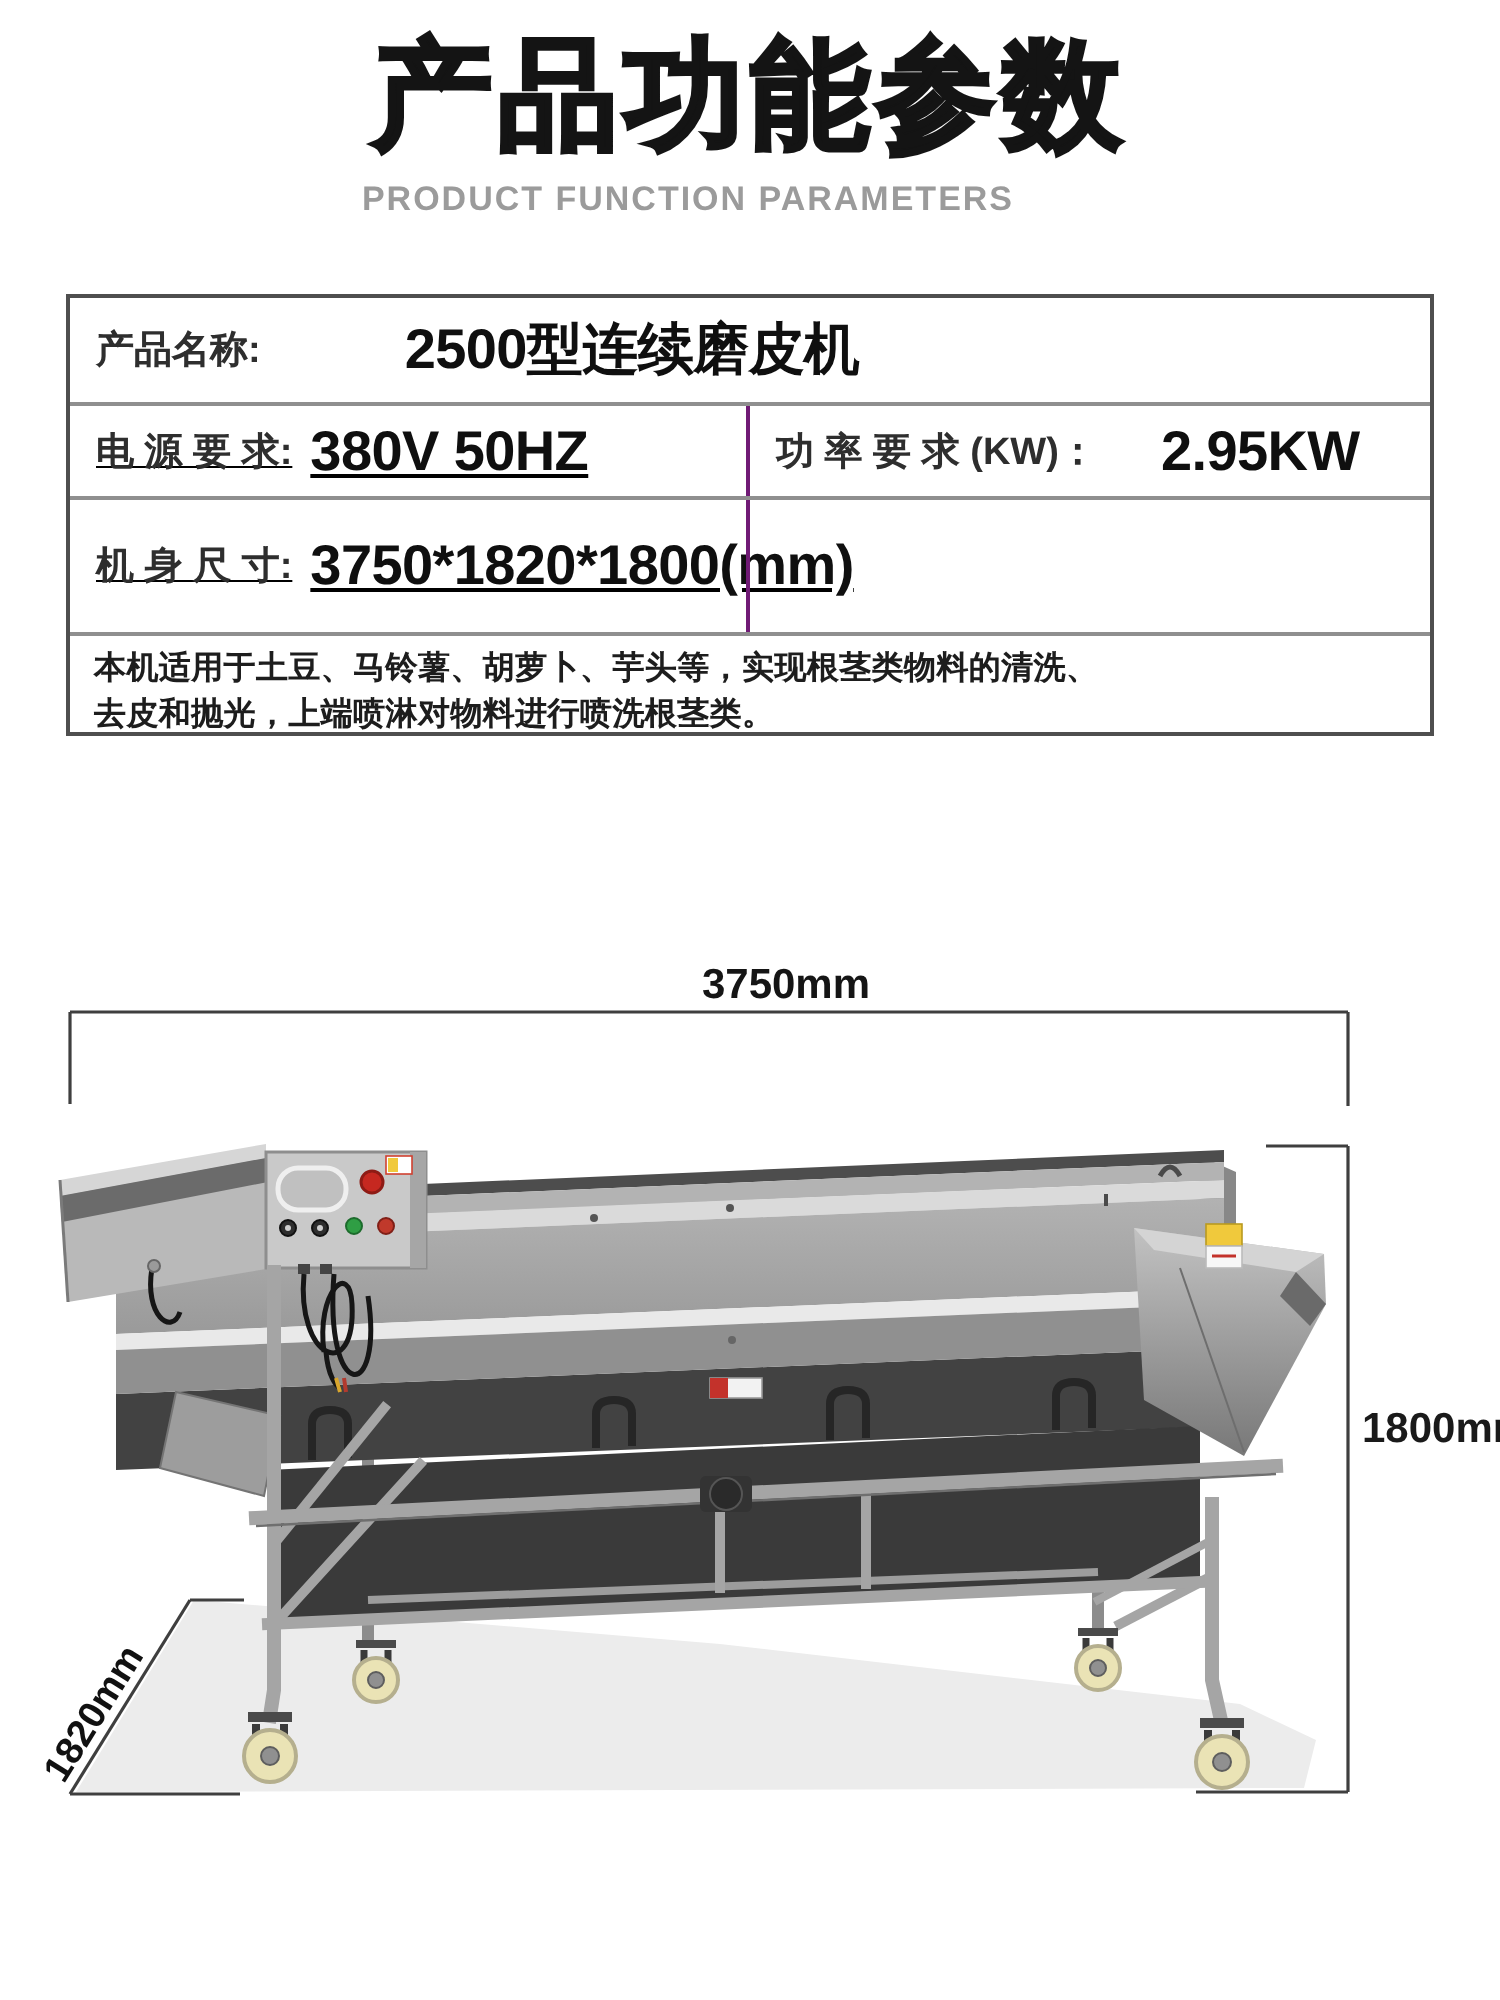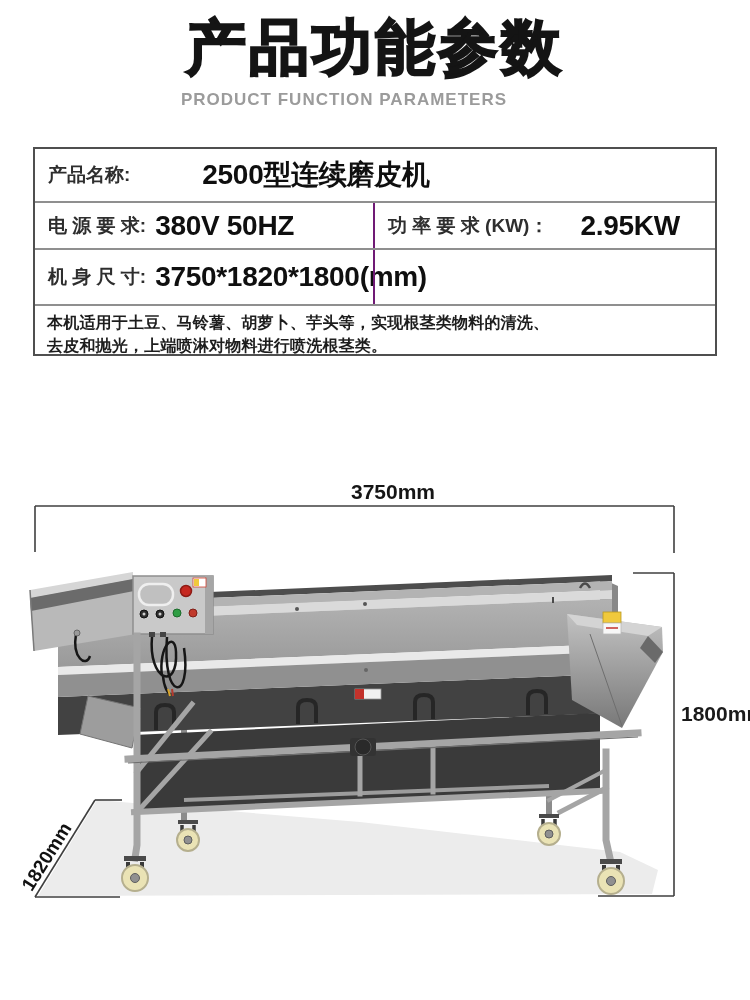--- a/index.html
+++ b/index.html
@@ -16,23 +16,23 @@
   .subtitle{
     position:absolute;top:90px;left:0;width:688px;text-align:center;
     font-size:17px;font-weight:600;color:#9b9b9b;letter-spacing:1px;
   }
   .spec-table{
     position:absolute;left:33px;top:147px;width:684px;
     border:2px solid #4f4f4f;background:#fff;
   }
   .trow{display:flex;align-items:stretch;}
   .trow + .trow{border-top:2px solid #8f8f8f;}
-  .r1{height:52px;} .r2{height:47px;} .r3{height:53px;} .r4{height:56px;} .r5{height:50px;}
+  .r1{height:52px;} .r2{height:47px;} .r3{height:53px;} .r4{height:68px;} .r5{height:50px;}
   .cell{display:flex;align-items:center;padding-left:13px;}
-  .cell-left{width:338px;flex:none;}
+  .cell-left{width:338px;flex:none;text-decoration:underline;}
   .cell-right{flex:1;border-left:2px solid #701a75;gap:23px;}
   .cell-full{flex:1;}
   .lbl{font-weight:700;font-size:19px;color:#2e2e2e;white-space:pre;}
   .val{font-weight:700;font-size:28px;color:#0f0f0f;letter-spacing:-0.3px;margin-left:9px;white-space:pre;}
   .val-name{margin-left:72px;}
   .desc-cell{display:block;padding:5px 12px 0 12px;}
   .desc-line{font-size:16px;font-weight:600;color:#1d1d1d;line-height:23px;letter-spacing:0.2px;}
   .machine-svg{position:absolute;left:0;top:460px;}
 </style>
 </head>

